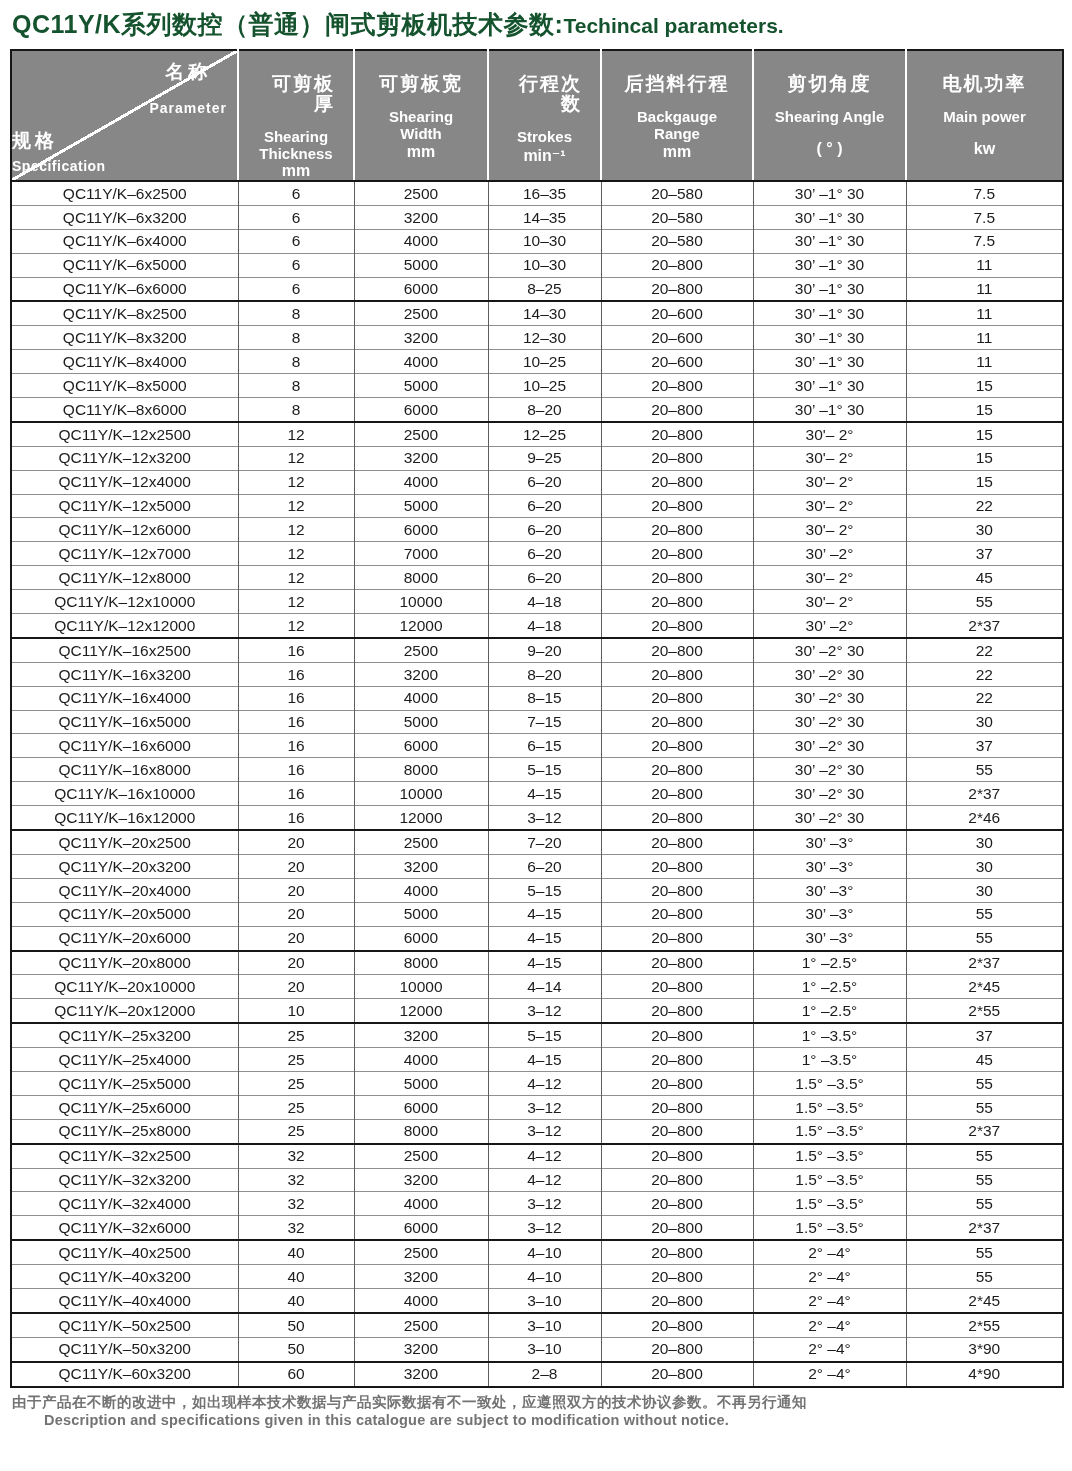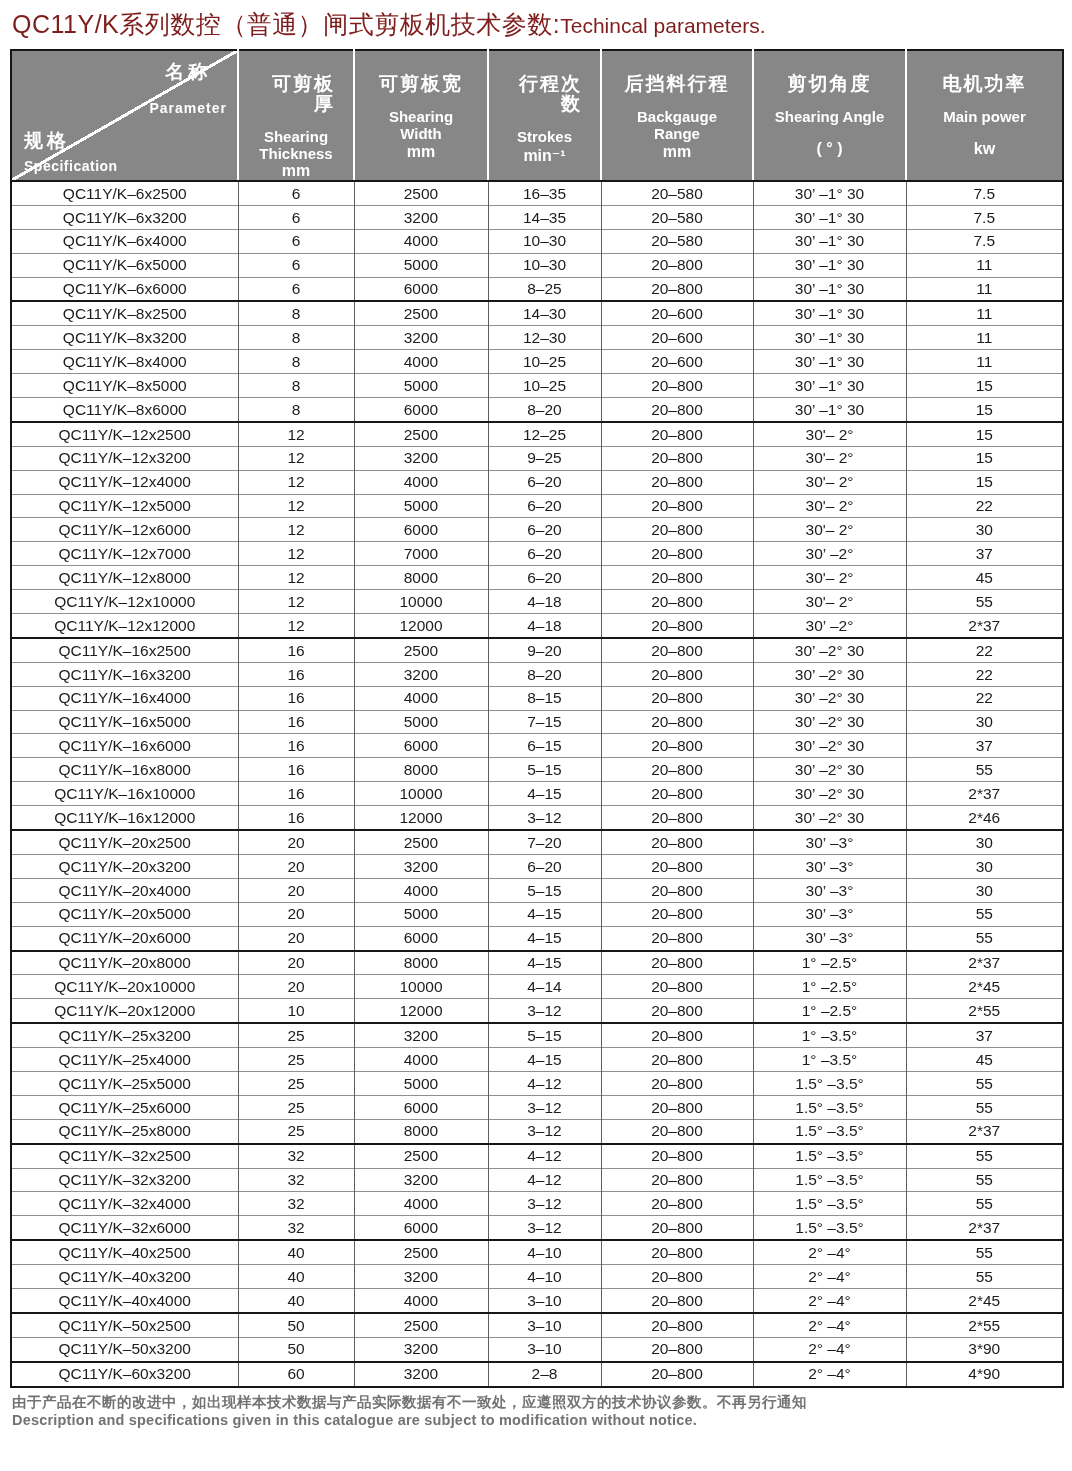--- a/index.html
+++ b/index.html
@@ -11,22 +11,22 @@
   .page {
     position: relative;
     width: 1072px;
     height: 1471px;
     background: #ffffff;
     box-sizing: border-box;
     padding: 6px 10px 0 10px;
   }
   .page-title {
     font-size: 25px;
-    font-weight: normal;
-    color: #7f1d1d;
+    font-weight: bold;
+    color: #14532d;
     letter-spacing: 0.5px;
     margin: 2px 0 8px 2px;
     white-space: nowrap;
   }
   .page-title .title-en {
     font-size: 21px;
     letter-spacing: 0;
   }
   table.spec-table {
     width: 1052px;
@@ -70,21 +70,21 @@
     position: absolute;
     top: 8px;
     right: 10px;
     text-align: center;
   }
   .corner-top .c-zh { font-size: 19px; letter-spacing: 4px; }
   .corner-top .c-en { font-size: 14px; letter-spacing: 1px; margin-top: 15px; }
   .corner-bottom {
     position: absolute;
     bottom: 6px;
-    left: 12px;
+    left: 0;
     text-align: center;
   }
   .corner-bottom .c-zh { font-size: 19px; letter-spacing: 4px; text-align: left; }
   .corner-bottom .c-en { font-size: 14px; letter-spacing: 0.5px; margin-top: 4px; }
   
   tbody td {
     height: 22.9px;
     padding: 0 2px;
     text-align: center;
     vertical-align: middle;
@@ -97,21 +97,21 @@
     overflow: hidden;
   }
   tbody td:first-child { border-left: none; }
   tbody tr.group-end td { border-bottom: 2px solid #161616; }
   
   .footer-note {
     margin: 5px 0 0 2px;
     color: #737373;
   }
   .footer-zh { font-size: 14.5px; font-weight: bold; letter-spacing: 0.5px; }
-  .footer-en { font-size: 14.5px; font-weight: bold; letter-spacing: 0.2px; }
+  .footer-en { font-size: 14.5px; font-weight: bold; letter-spacing: 0.2px; margin-left: 32px; }
 </style>
 </head>
 <body>
 
 <div class="page">
 
   <div class="page-title">
     <span>QC11Y/K系列数控（普通）闸式剪板机技术参数:</span><span class="title-en">Techincal parameters.</span>
   </div>
 

